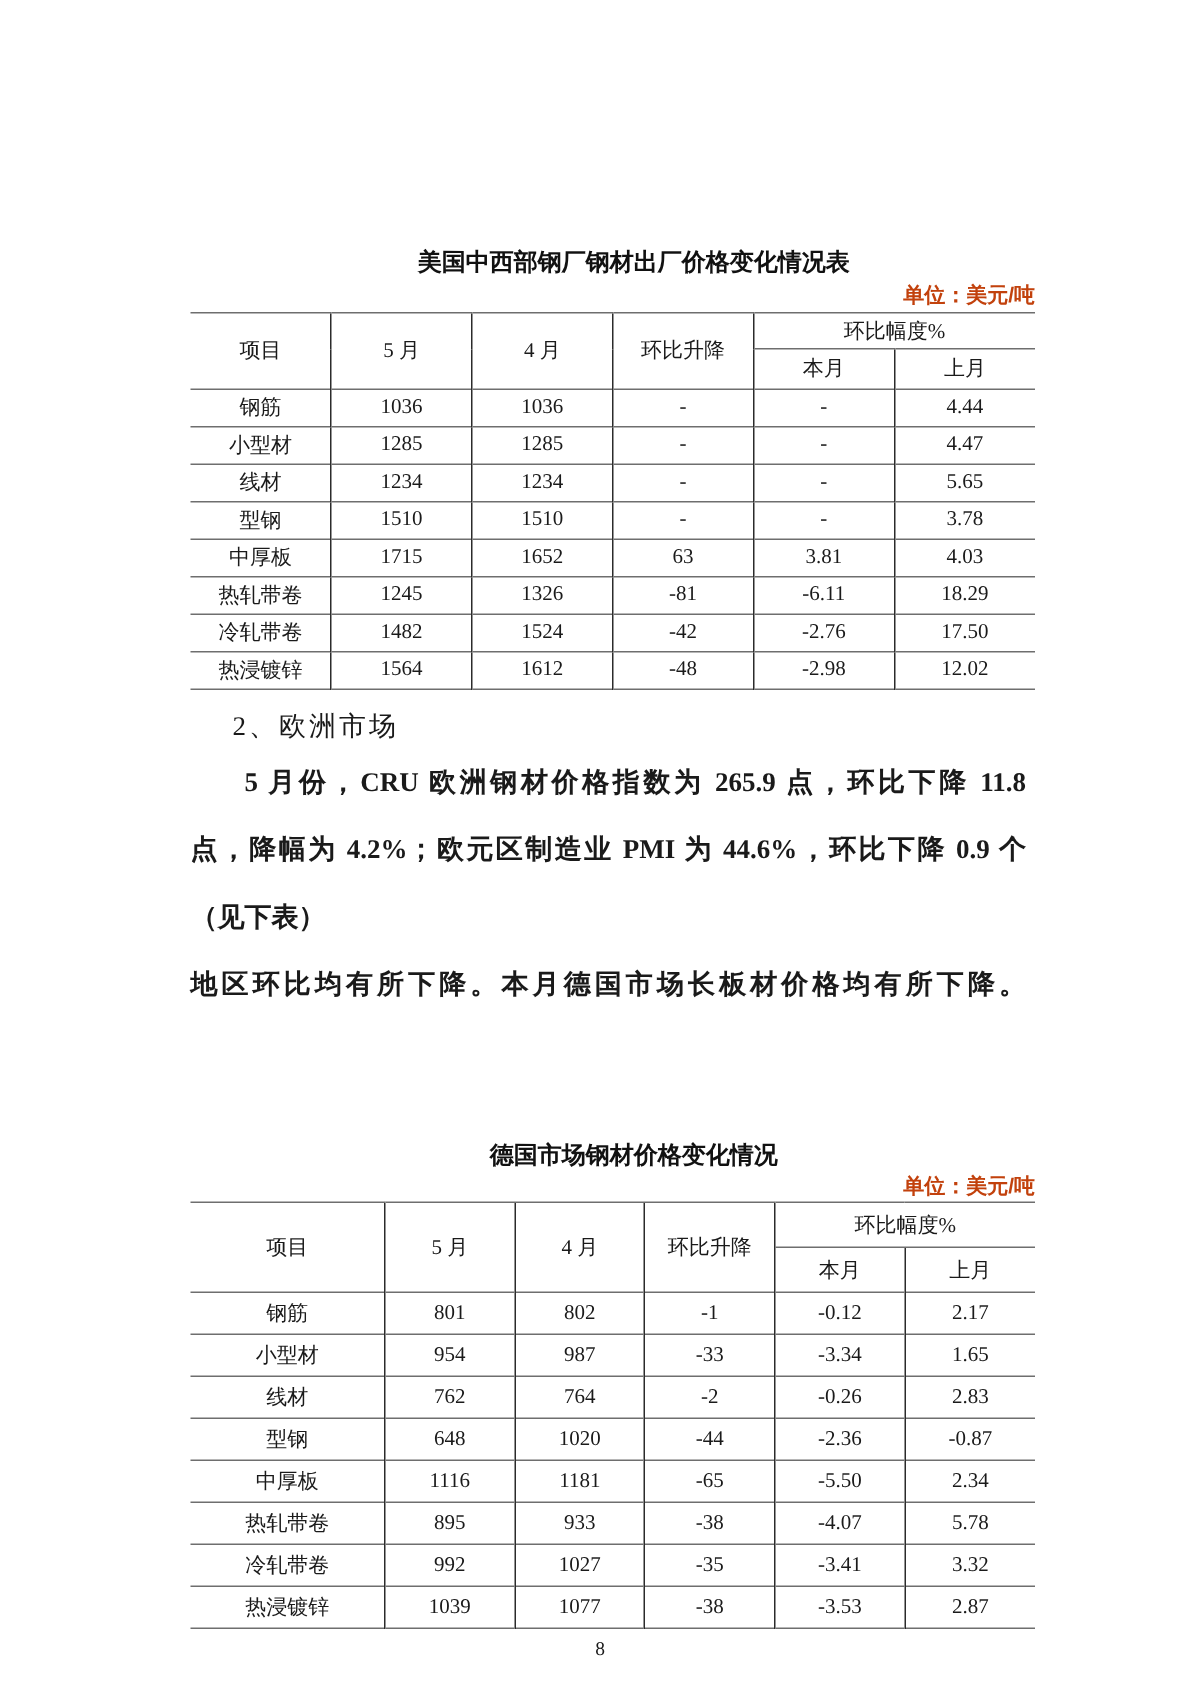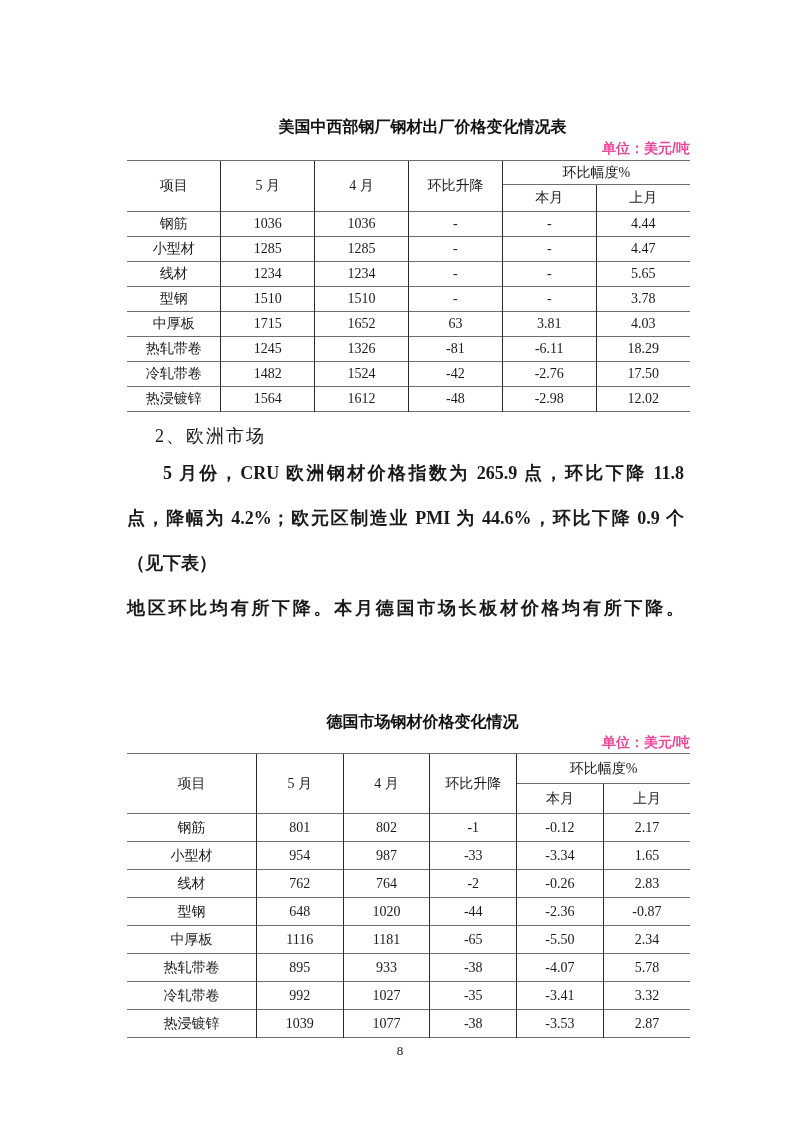--- a/index.html
+++ b/index.html
@@ -1,25 +1,25 @@
 <!DOCTYPE html>
 <html><head>
 <meta charset="utf-8">
 <style>
   html,body{margin:0;padding:0;background:#ffffff;}
   body{width:800px;height:1131px;position:relative;overflow:hidden;
        font-family:"Liberation Serif","DejaVu Serif",serif;color:#1a1a1a;}
-  .sheet{position:absolute;inset:0;background:#ffffff;}
+  .sheet{position:absolute;inset:0;background:#ffffff;margin-top:48px;}
 
   .tbl-title{position:absolute;left:127px;width:563px;text-align:center;text-indent:28px;
              font-family:"Liberation Sans","DejaVu Sans",sans-serif;font-weight:bold;
              font-size:16px;color:#111;}
   .tbl-unit{position:absolute;left:127px;width:563px;text-align:right;
             font-family:"Liberation Sans","DejaVu Sans",sans-serif;font-weight:bold;
-            font-size:14px;color:#ec4899;}
+            font-size:14px;color:#c2410c;}
 
   table.price-table{position:absolute;left:127px;width:563px;border-collapse:collapse;
             table-layout:fixed;border-bottom:1px solid #6e6e6e;font-size:14px;}
   .price-table th,.price-table td{border-top:1px solid #6e6e6e;border-left:1px solid #2b2b2b;
             font-weight:normal;text-align:center;vertical-align:middle;padding:0;
             white-space:nowrap;overflow:hidden;}
   .price-table th.first,.price-table td:first-child{border-left:none;}
   #table1{top:160px;}  #table2{top:753px;}
   #table1 tr.h1 th{height:23px;} #table1 tr.h2 th{height:26px;} #table1 td{height:24px;}
   #table2 tr.h1 th{height:29px;} #table2 tr.h2 th{height:29px;} #table2 td{height:27px;}

